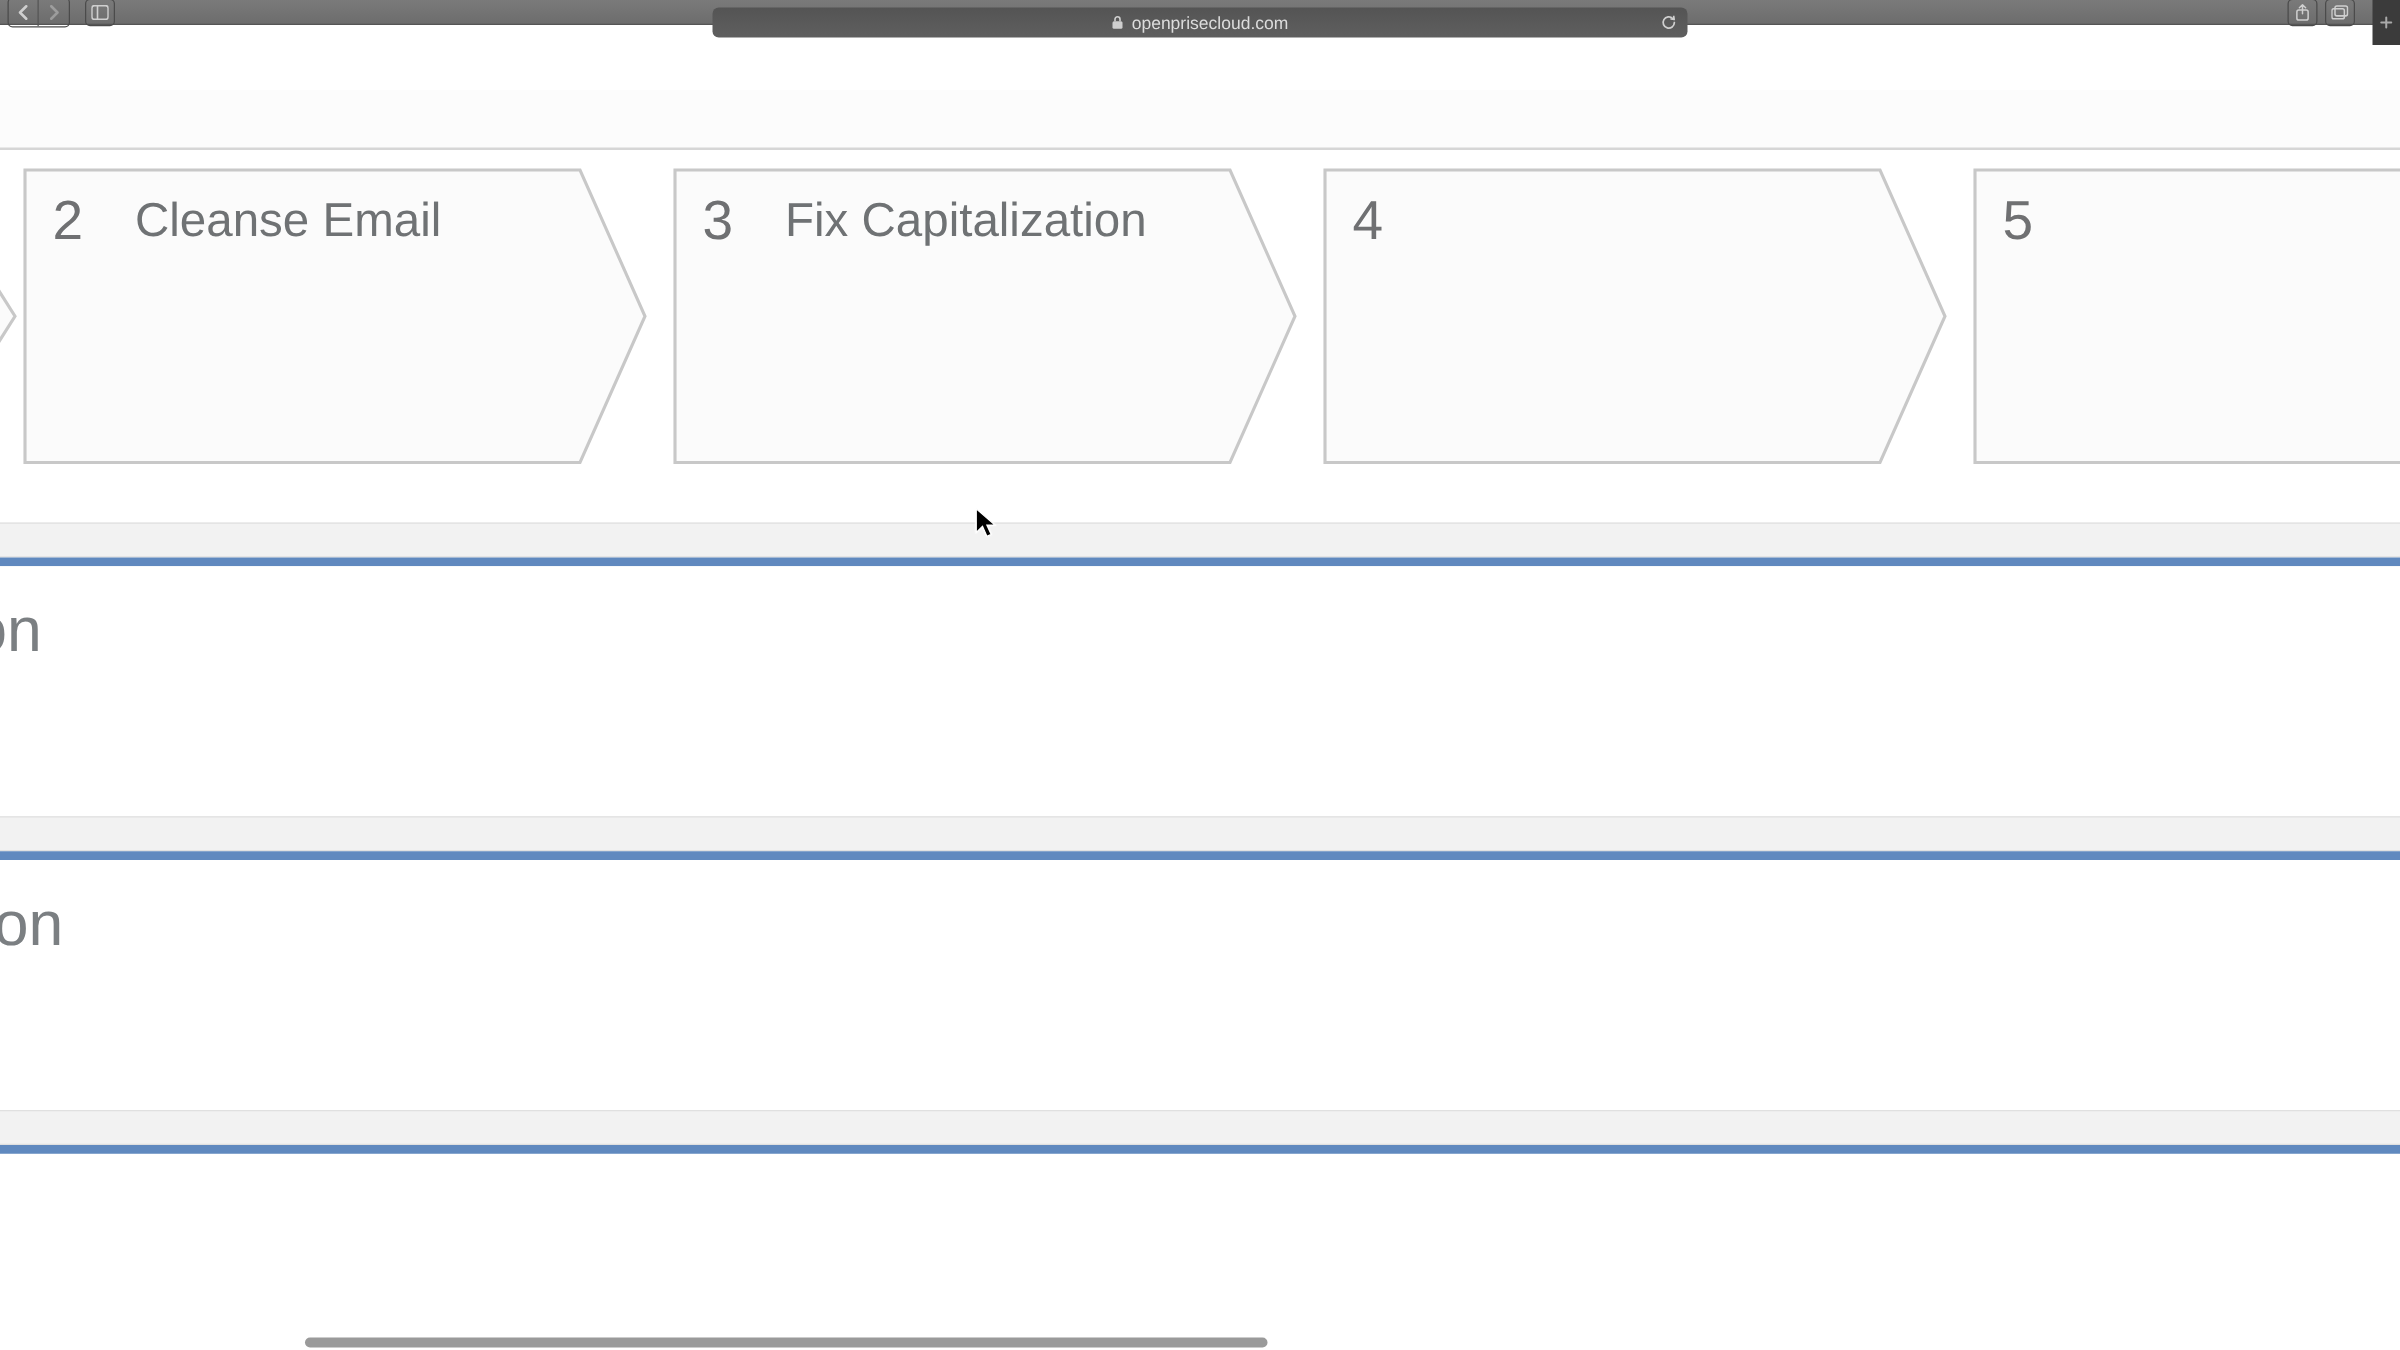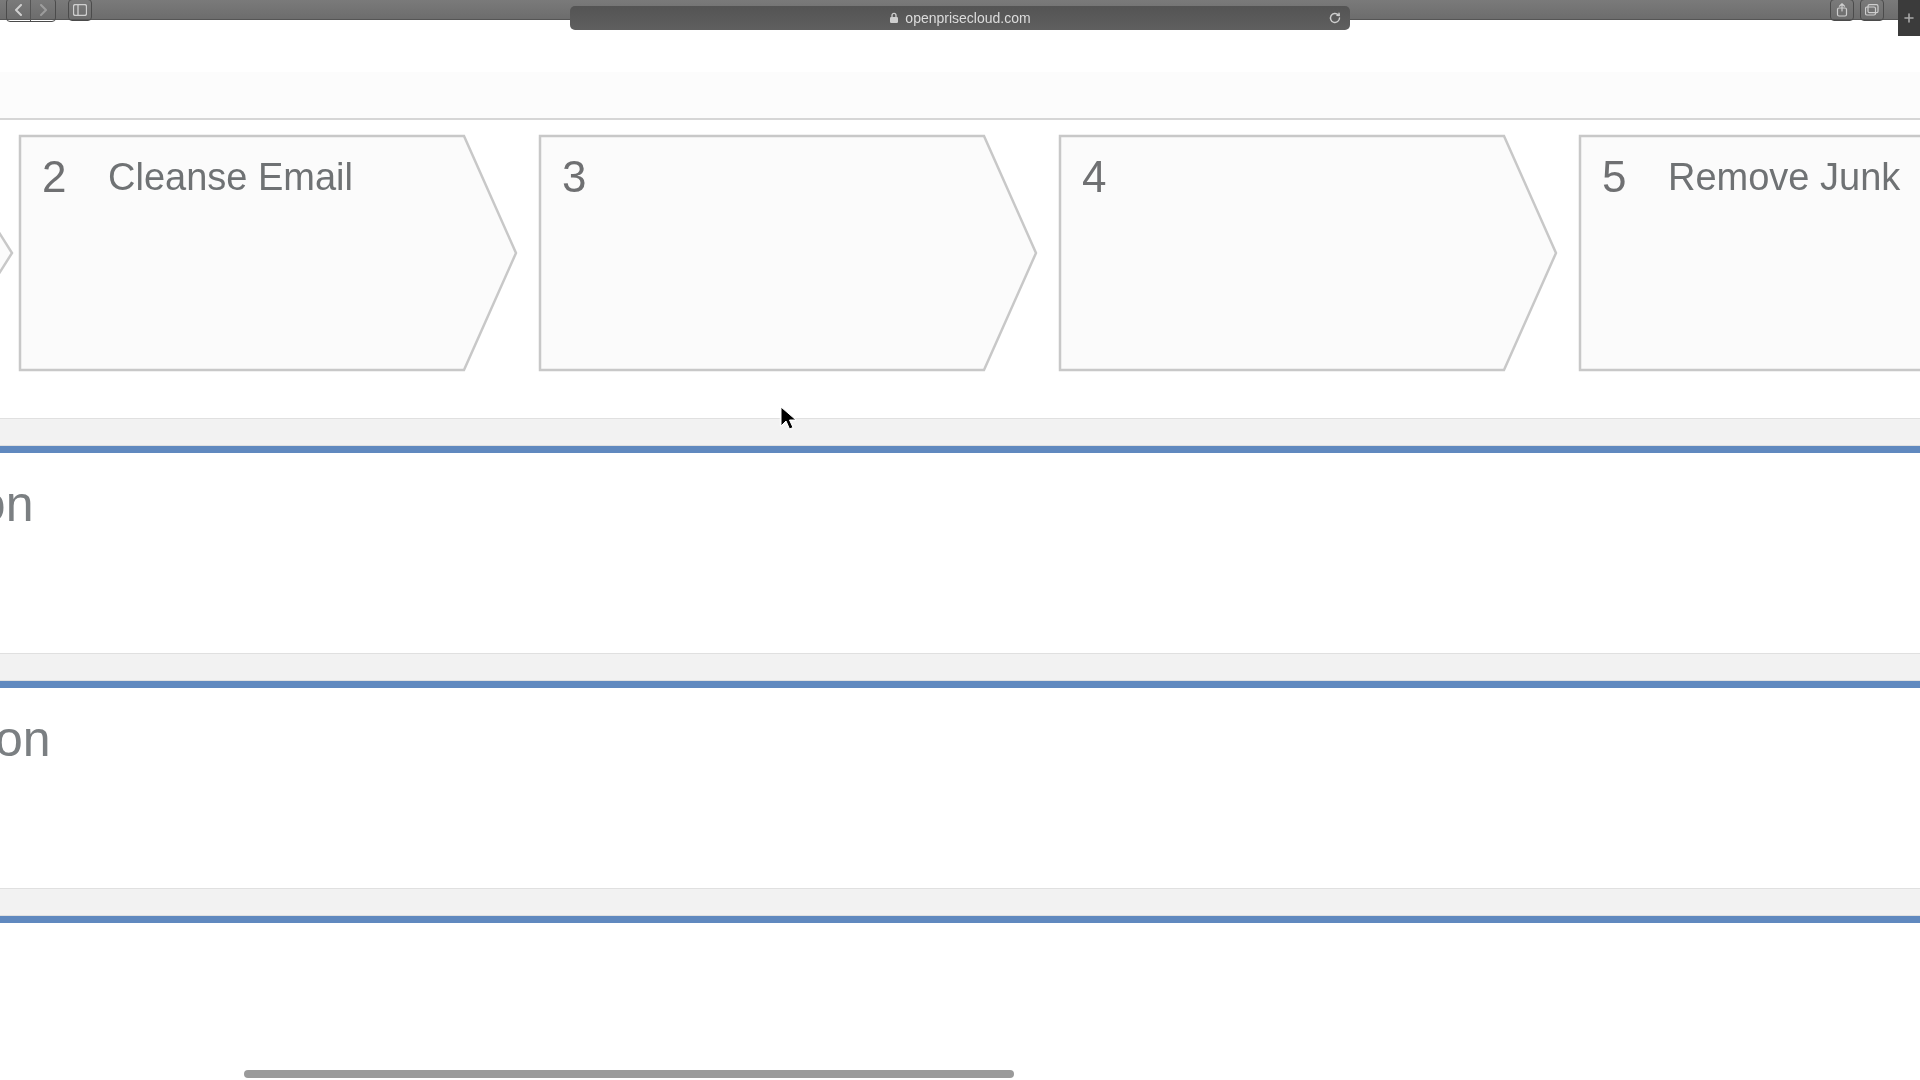--- a/index.html
+++ b/index.html
@@ -199,35 +199,35 @@
           </svg>
         <div class="num">2</div>
         <div class="label">Cleanse Email</div>
       </div>
 
       <div class="step">
         <svg class="outline" width="500" height="238" viewBox="0 0 500 238">
             <path class="chevron-path" d="M2 2 H446 L498 119 L446 236 H2 Z"></path>
           </svg>
         <div class="num">3</div>
+        <div class="label">Fix Capitalization</div>
       </div>
 
       <div class="step">
         <svg class="outline" width="500" height="238" viewBox="0 0 500 238">
             <path class="chevron-path" d="M2 2 H446 L498 119 L446 236 H2 Z"></path>
           </svg>
         <div class="num">4</div>
       </div>
 
       <div class="step last">
         <svg class="outline" width="520" height="238" viewBox="0 0 520 238">
             <path class="chevron-path-flat" d="M2 2 H520 V236 H2 Z"></path>
           </svg>
         <div class="num">5</div>
-        <div class="label">Remove Junk</div>
       </div>
 
     </div>
 
     <div class="band-sep" style="top:382px;"></div>
     <div class="blue-line" style="top:410px;"></div>
 
     <div class="section" style="top:417px; height:200px;">
       <div class="section-title" style="left:-150px;">plication</div>
     </div>

